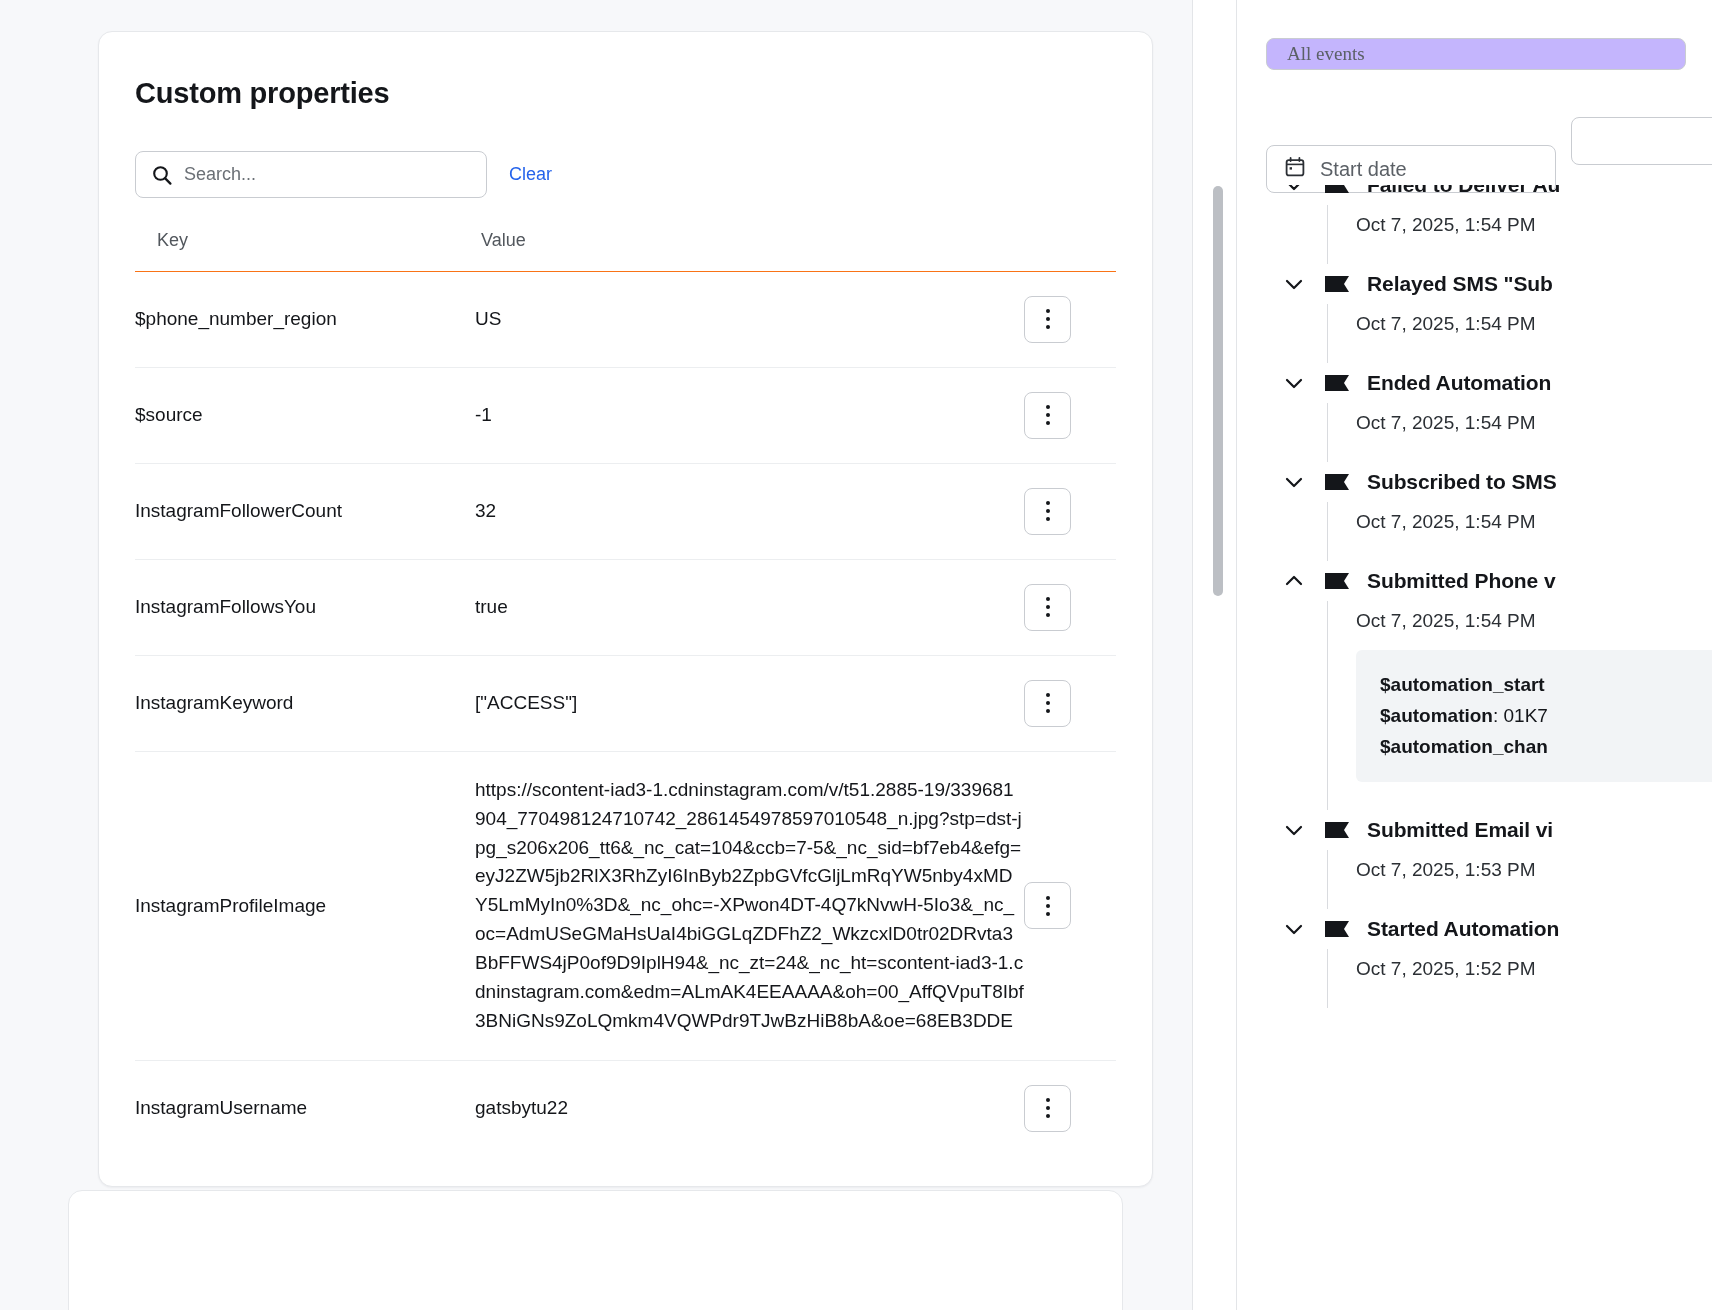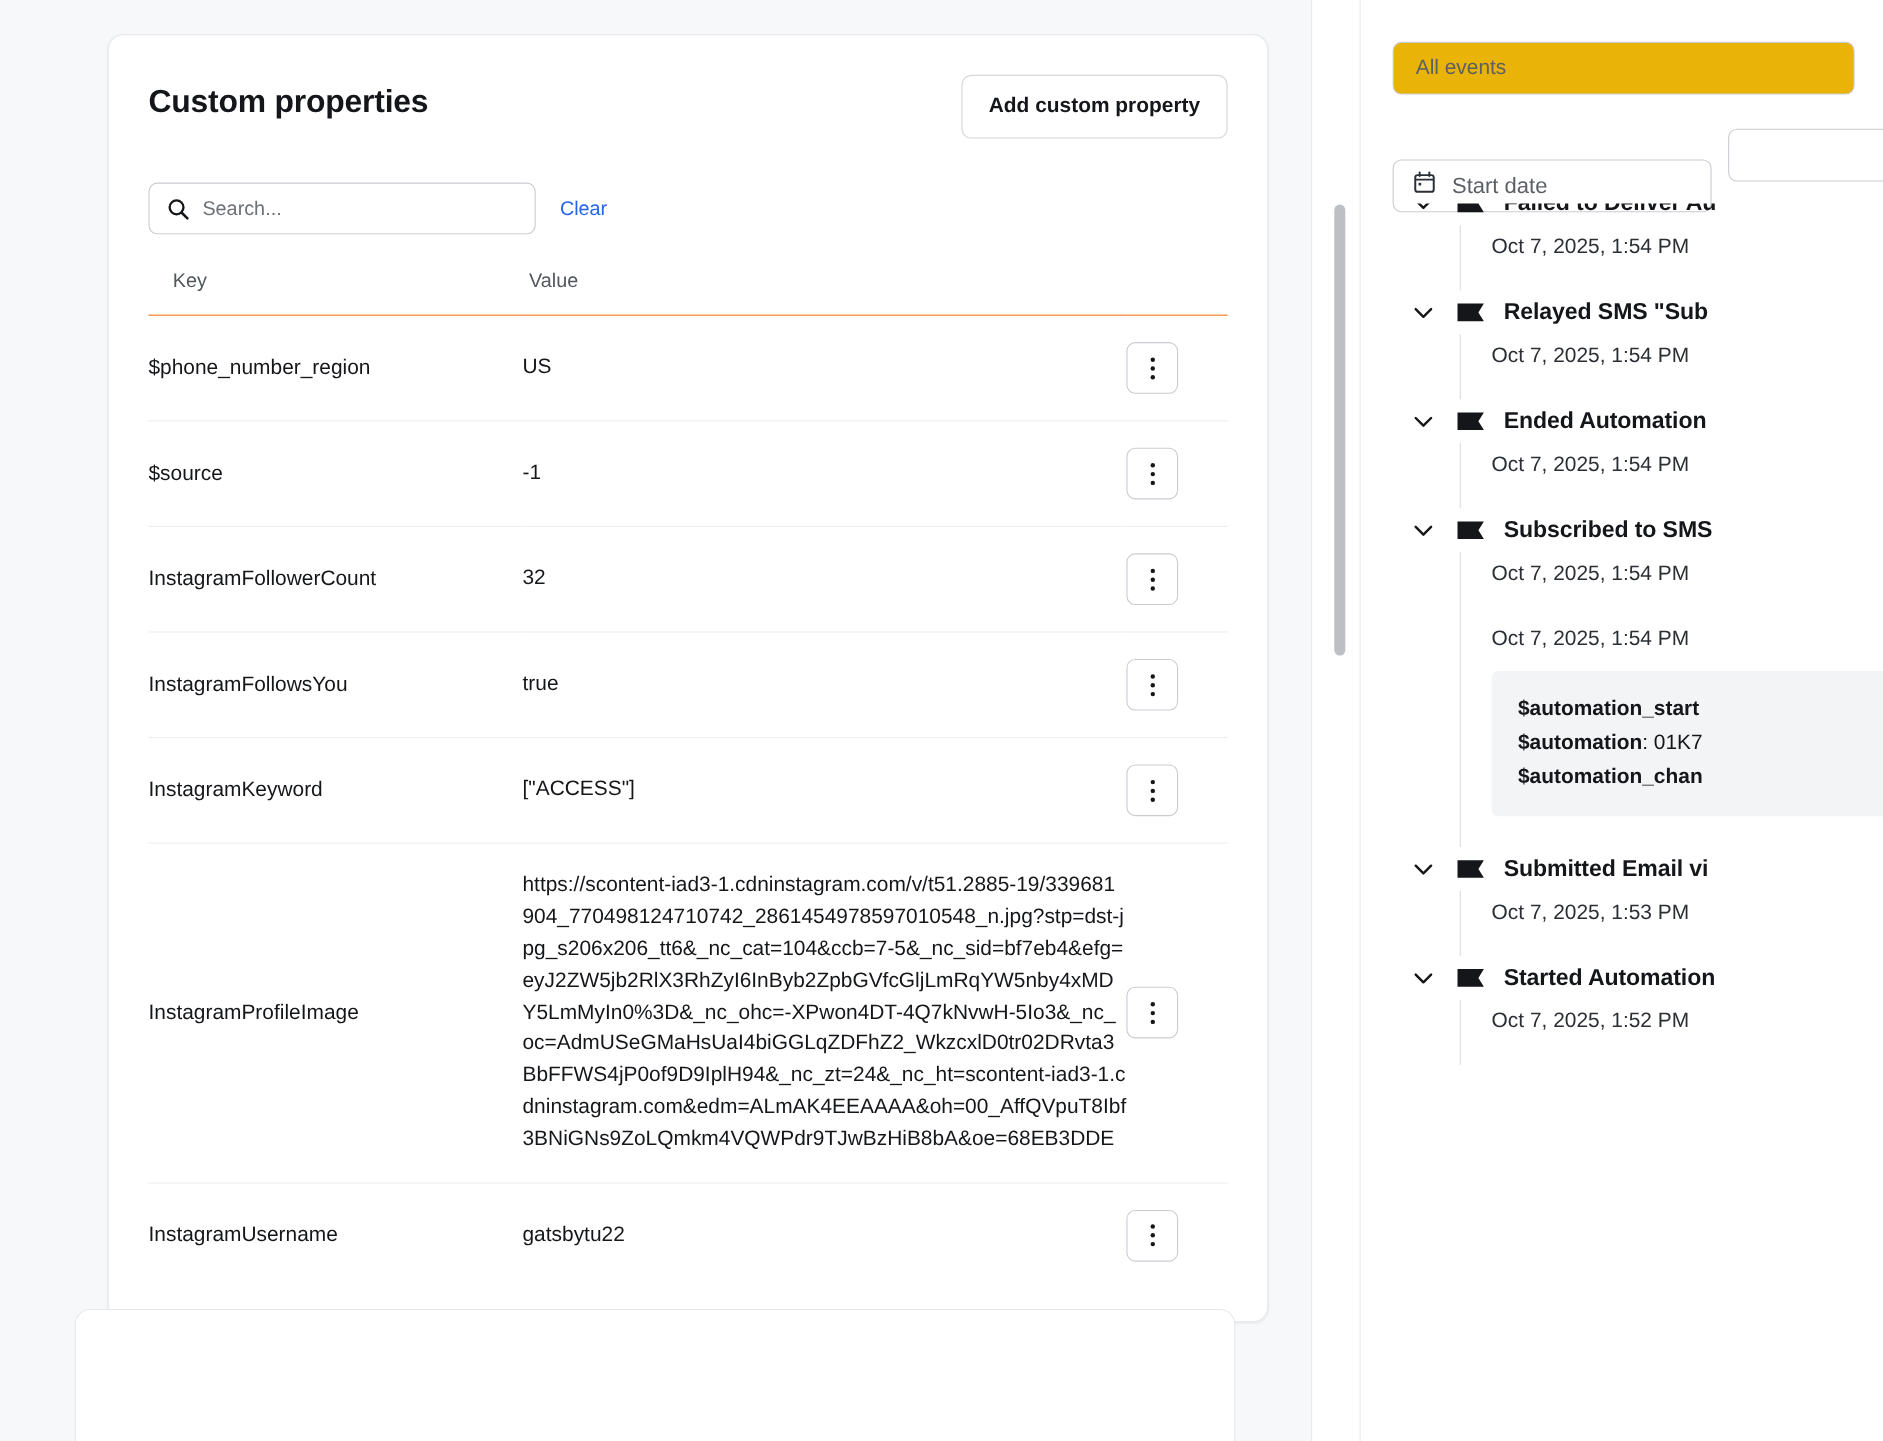--- a/index.html
+++ b/index.html
@@ -130,24 +130,24 @@
   }
   .panel-divider {
     position: absolute; left: 1236px; top: 0; width: 1px; height: 1310px;
     background: #e3e5e8;
   }
   .right-col {
     position: absolute; left: 1237px; top: 0; width: 475px; height: 1310px;
     background: #ffffff; overflow: hidden;
   }
   .filter-select {
-    position: absolute; left: 29px; top: 38px; width: 420px; height: 48px;
-    border: 1px solid #c9ccd1; border-radius: 8px; background: #eab308;
+    position: absolute; left: 29px; top: 38px; width: 420px; height: 32px;
+    border: 1px solid #c9ccd1; border-radius: 8px; background: #c4b5fd;
     display: flex; align-items: center; padding-left: 20px;
-    font-size: 19px; color: #5b6066;
+    font-size: 19px; color: #5b6066; font-family: Liberation Serif, serif;
   }
   .date-field {
     position: absolute; left: 29px; top: 117px; width: 290px; height: 48px;
     border: 1px solid #c9ccd1; border-radius: 8px; background: #fff;
     display: flex; align-items: center; gap: 14px; padding-left: 17px;
     font-size: 20px; color: #5b6066; margin-top: 28px;
   }
   .date-field-2 {
     position: absolute; left: 334px; top: 117px; width: 290px; height: 48px;
     border: 1px solid #c9ccd1; border-radius: 8px; background: #fff;
@@ -197,21 +197,20 @@
 <body>
 
 <div class="screen">
 
   <div class="left-col">
 
     <div class="card">
 
       <div class="card-head">
         <div class="card-title">Custom properties</div>
-        <button class="btn-outline">Add custom property</button>
       </div>
 
       <div class="search-row">
         <div class="search-box">
           <span class="search-icon">
             <svg width="22" height="22" viewBox="0 0 22 22" fill="none">
               <circle cx="9.5" cy="9.5" r="6.3" stroke="#14161a" stroke-width="2.1"></circle>
               <line x1="14.2" y1="14.4" x2="19.4" y2="19.6" stroke="#14161a" stroke-width="2.3" stroke-linecap="round"></line>
             </svg>
           </span>
@@ -378,20 +377,29 @@
             <span class="flag-icon"><svg width="28" height="20" viewBox="0 0 28 20" fill="none">
                 <path d="M2 2 H26 L21 10 L26 18 H2 Z" fill="#14161a"></path>
               </svg></span>
             <span class="event-title">Subscribed to SMS</span>
           </div>
           <div class="event-body">
             <div class="event-time">Oct 7, 2025, 1:54 PM</div>
           </div>
         </div>
         <div class="event">
+          <div class="event-head">
+            <span class="chev"><svg width="26" height="26" viewBox="0 0 26 26" fill="none">
+                <path d="M6 16 L13 9 L20 16" stroke="#14161a" stroke-width="2.2" stroke-linecap="round" stroke-linejoin="round"></path>
+              </svg></span>
+            <span class="flag-icon"><svg width="28" height="20" viewBox="0 0 28 20" fill="none">
+                <path d="M2 2 H26 L21 10 L26 18 H2 Z" fill="#14161a"></path>
+              </svg></span>
+            <span class="event-title">Submitted Phone v</span>
+          </div>
           <div class="event-body">
             <div class="event-time">Oct 7, 2025, 1:54 PM</div>
             <div class="event-props">
               <div><b>$automation_start</b></div>
               <div><b>$automation</b><span>: 01K7</span></div>
               <div><b>$automation_chan</b></div>
             </div>
           </div>
         </div>
         <div class="event">

